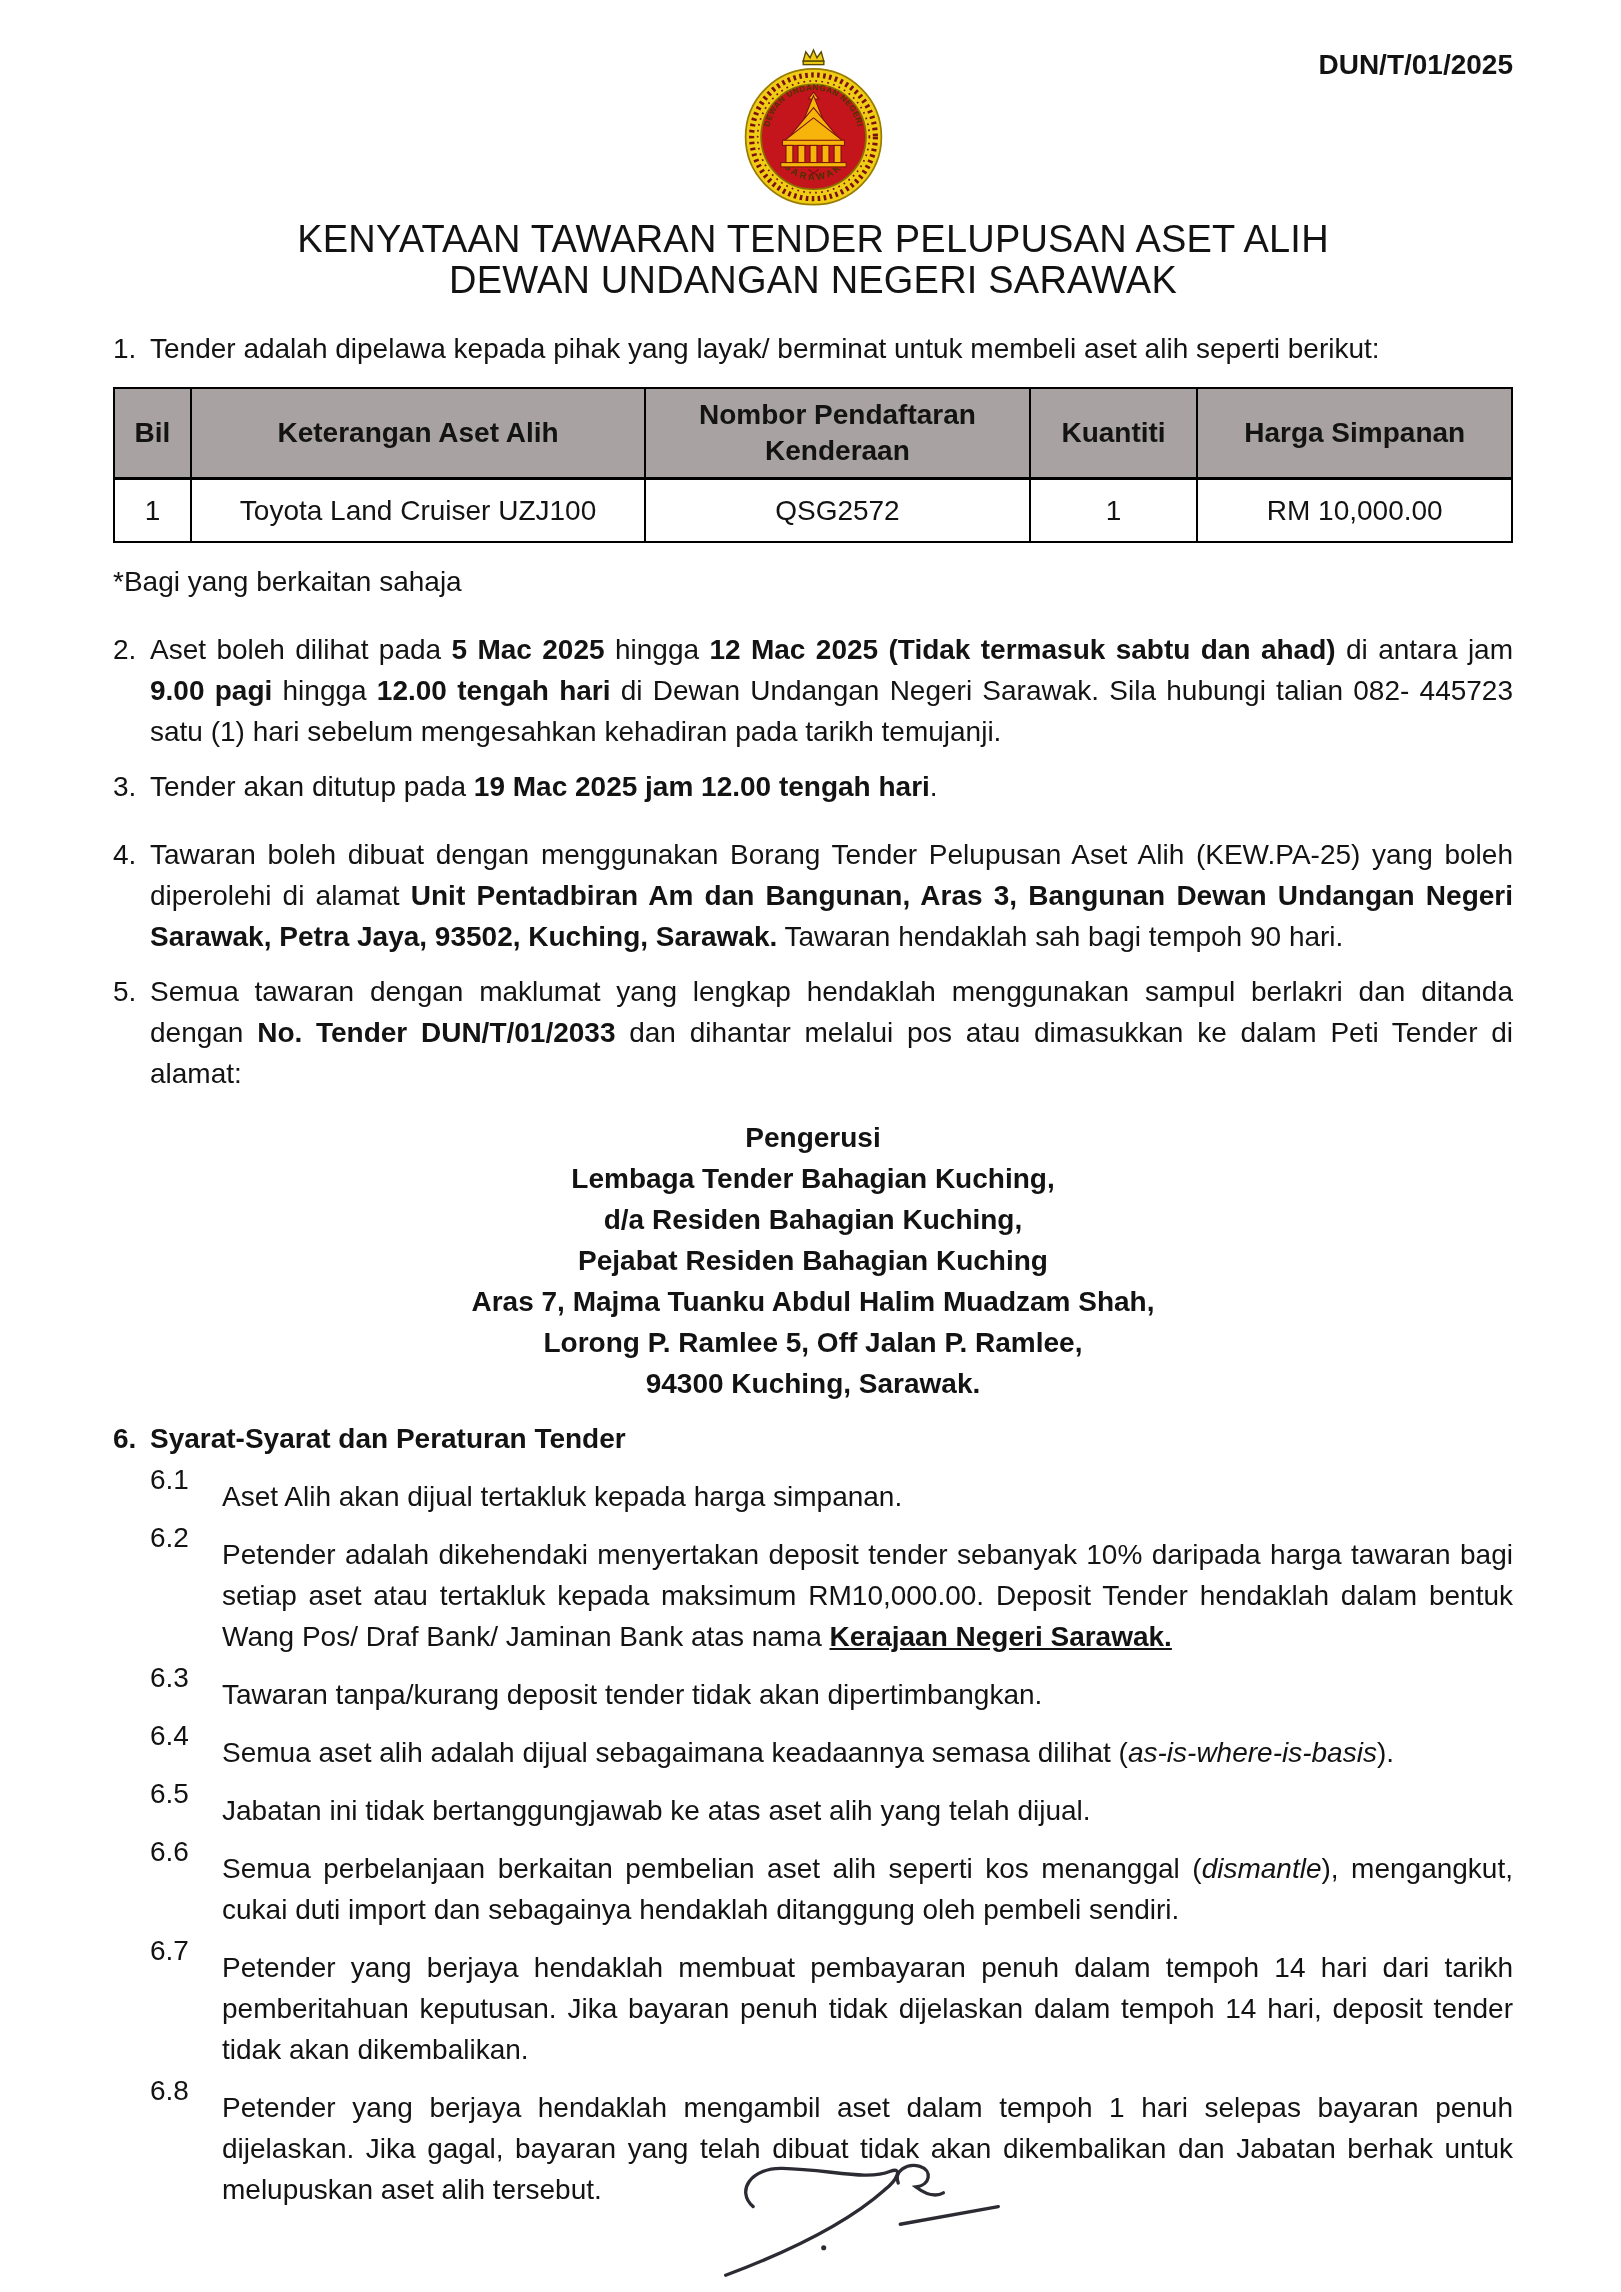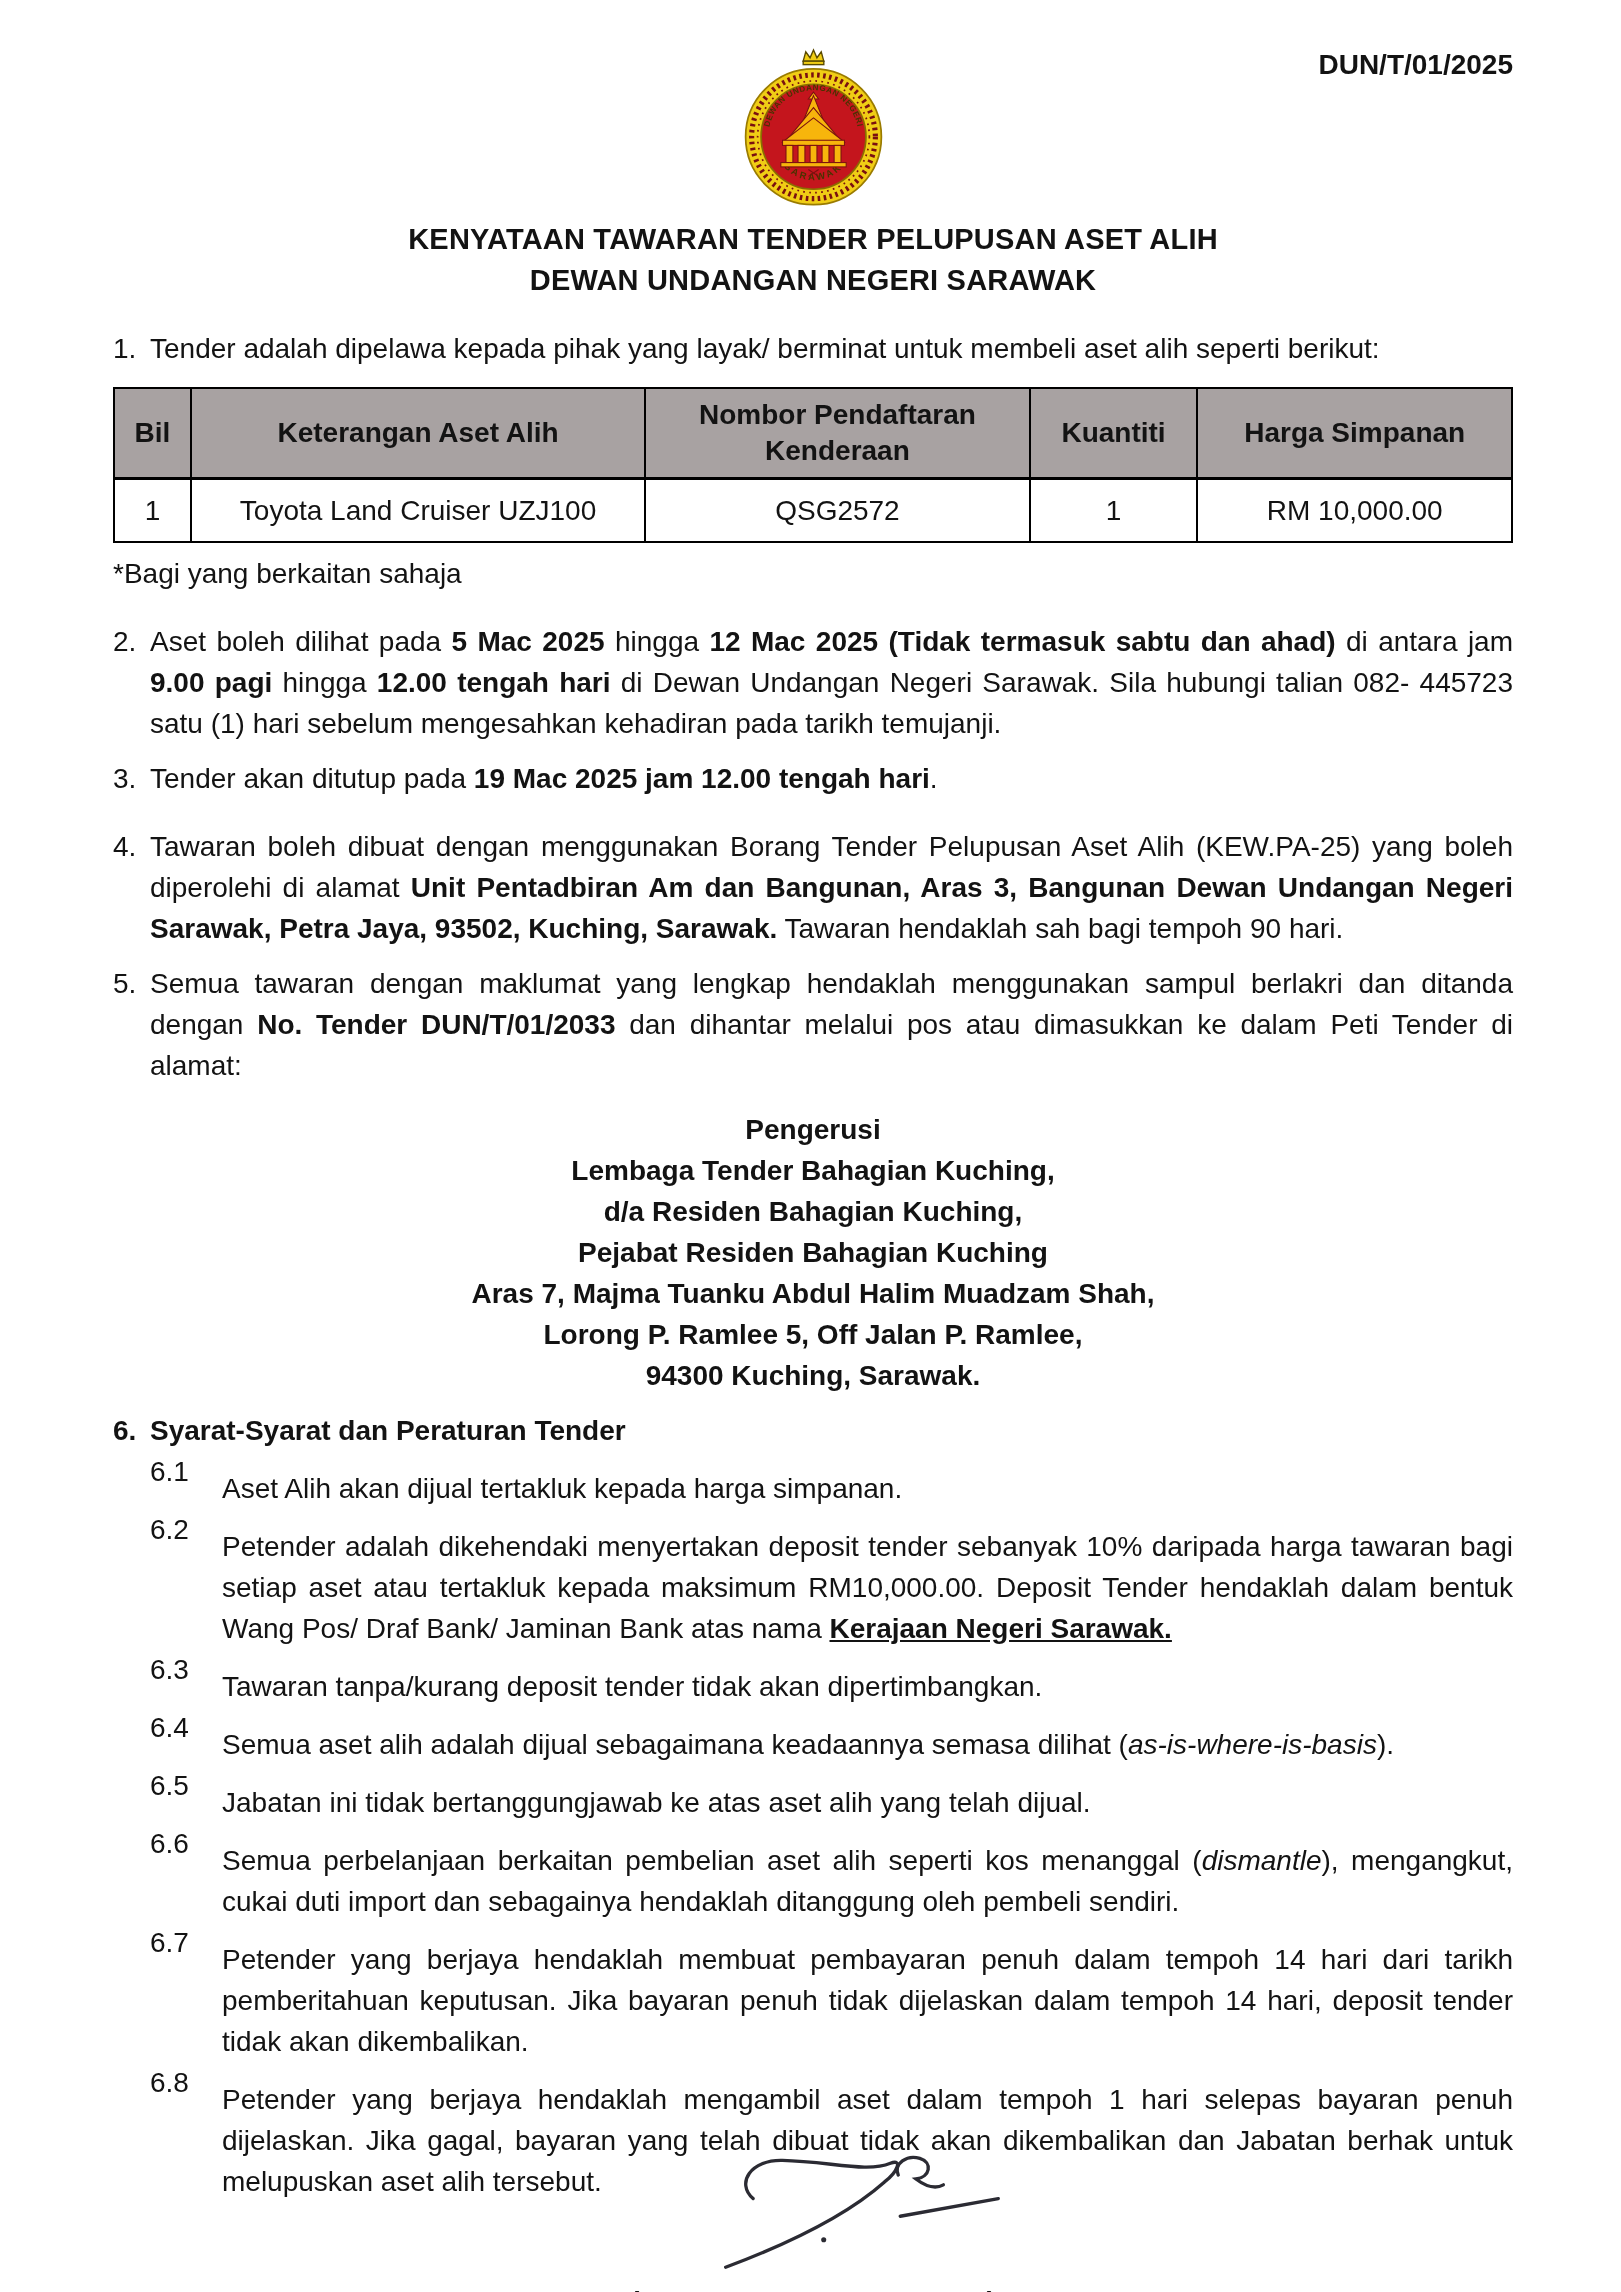--- a/index.html
+++ b/index.html
@@ -14,34 +14,34 @@
     font-size:28px;
     line-height:41px;
     color:#131313;
     overflow:hidden;
   }
   .ref-no { text-align:right; font-weight:bold; }
 
   .logo-row { text-align:center; margin-top:-41px; height:159px; }
   .logo-row svg { display:inline-block; }
 
-  .doc-title { text-align:center; margin-top:15.7px; font-size:29px; letter-spacing:0.2px;font-weight:bold; }
+  .doc-title { text-align:center; margin-top:15.7px; font-size:38px; letter-spacing:0.2px; }
 
   .item { display:grid; grid-template-columns:37px 1fr; margin-top:27.4px; }
   .item .num { }
   .item .txt { text-align:justify; }
   .item.tight { margin-top:13.7px; }
 
   table.asset { border-collapse:collapse; width:100%; margin-top:17.6px; border:2.9px solid #000; }
   table.asset th, table.asset td { border:2px solid #000; text-align:center; vertical-align:middle; padding:2px 7.8px; }
   table.asset thead th { background:#a8a2a2; font-weight:bold; height:84px; line-height:36px; border-bottom:3.9px solid #000; }
   table.asset tbody td { height:57px; }
   col.c-bil { width:5.5%; } col.c-ket { width:32.5%; } col.c-nom { width:27.5%; } col.c-kua { width:12%; } col.c-har { width:22.5%; }
 
-  .footnote { margin-top:10px; }
+  .footnote { margin-top:18px; }
 
   .address { text-align:center; font-weight:bold; margin-top:23.5px; }
 
   .sec6-head { display:grid; grid-template-columns:37px 1fr; margin-top:13.7px; font-weight:bold; }
   .sub { display:grid; grid-template-columns:72px 1fr; margin-left:37px; }
   .sub .txt { text-align:justify;margin-top:17px; }
 
   .sig-wrap { text-align:center; font-weight:bold; }
   .sig-svg { display:block; margin:-76px auto 0; position:relative; left:21.6px; }
 

